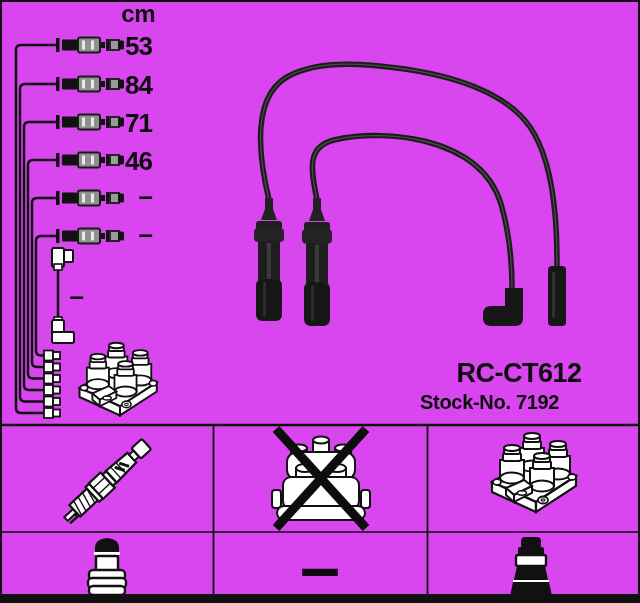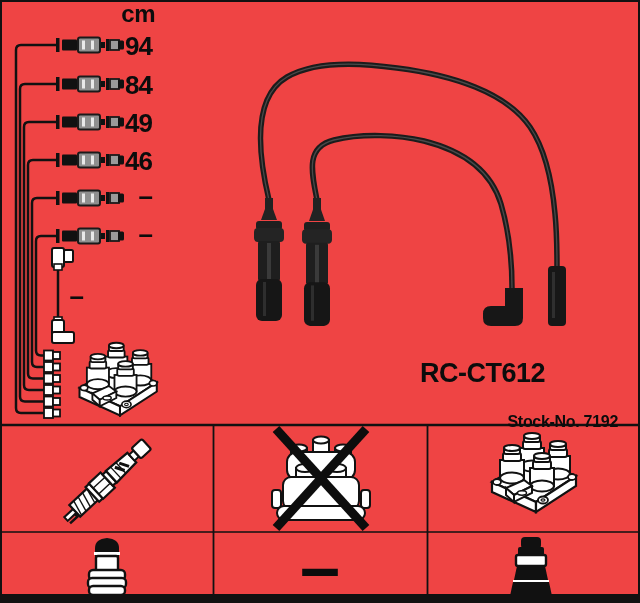--- a/index.html
+++ b/index.html
@@ -1,30 +1,30 @@
 <!DOCTYPE html>
 <html><head>
 <meta charset="utf-8">
 <style>
   html,body{margin:0;padding:0;background:#888;}
   .frame{
-    position:relative;width:640px;height:603px;background:#ef4444;
+    position:relative;width:640px;height:603px;background:#d946ef;
     overflow:hidden;font-family:"Liberation Sans",sans-serif;
   }
   .art{position:absolute;left:0;top:0;}
   .txt{
     position:absolute;font-family:"Liberation Sans",sans-serif;
     font-weight:bold;color:#0c0c0c;white-space:nowrap;
   }
   .len{left:100px;width:52px;text-align:right;font-size:26px;line-height:26px;letter-spacing:-1px;}
   .cmhdr{left:103px;top:2px;width:52px;text-align:right;font-size:24px;line-height:24px;letter-spacing:-0.5px;}
   .coildash{left:50px;top:283px;width:34px;text-align:right;font-size:26px;line-height:26px;}
   .griddash{left:280px;top:531px;width:80px;text-align:center;font-size:72px;line-height:72px;}
-  .model{left:420px;top:360px;width:198px;text-align:left;font-size:27px;line-height:27px;letter-spacing:-0.5px;}
-  .stock{left:420px;top:392px;width:198px;text-align:right;font-size:16px;line-height:20px;letter-spacing:-0.3px;margin-top:20px;}
+  .model{left:420px;top:360px;width:198px;text-align:center;font-size:27px;line-height:27px;letter-spacing:-0.5px;}
+  .stock{left:420px;top:392px;width:198px;text-align:left;font-size:20px;line-height:20px;letter-spacing:-0.3px;}
 </style>
 </head>
 <body>
 
 <div class="frame">
 
   <svg class="art" width="640" height="603" viewBox="0 0 640 603">
     <defs>
 
       <g id="rowconn">
@@ -226,23 +226,23 @@
       <polygon points="517,566 545,566 548,580 514,580" fill="#111"></polygon>
       <polygon points="513,582 549,582 552,596 510,596" fill="#111"></polygon>
       <rect x="513" y="580" width="36" height="2" fill="#fff"></rect>
     </g>
 
     <rect x="1" y="1" width="638" height="601" fill="none" stroke="#111" stroke-width="2"></rect>
     <rect x="0" y="594" width="640" height="9" fill="#111"></rect>
   </svg>
 
   <div class="txt cmhdr">cm</div>
-  <div class="txt len" style="top:33px">94</div>
+  <div class="txt len" style="top:33px">53</div>
   <div class="txt len" style="top:72px">84</div>
-  <div class="txt len" style="top:110px">49</div>
+  <div class="txt len" style="top:110px">71</div>
   <div class="txt len" style="top:148px">46</div>
   <div class="txt len" style="top:183px">–</div>
   <div class="txt len" style="top:221px">–</div>
   <div class="txt coildash">–</div>
   <div class="txt griddash">–</div>
   <div class="txt model">RC-CT612</div>
   <div class="txt stock">Stock-No. 7192</div>
 </div>
 
 </body></html>

